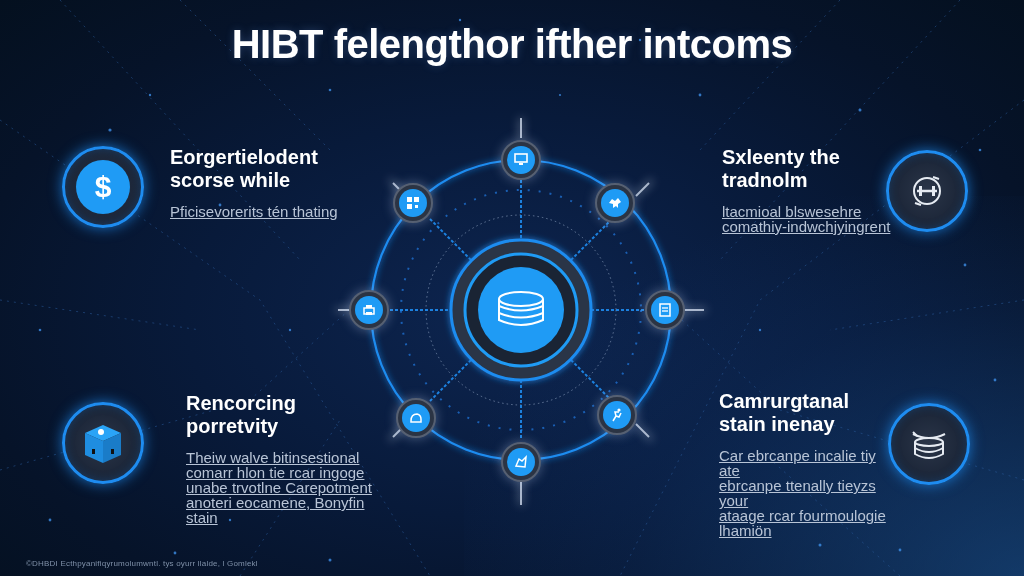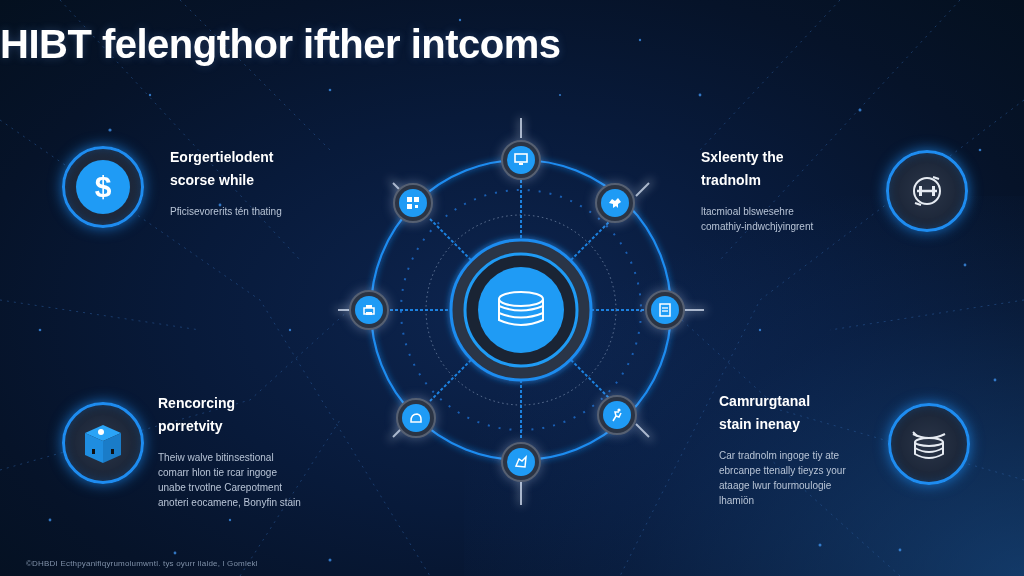--- a/index.html
+++ b/index.html
@@ -9,30 +9,30 @@
       font-family: "Liberation Sans", "DejaVu Sans", sans-serif;
       background: radial-gradient(ellipse at 50% 55%, #0d2550 0%, #081a3a 45%, #061329 75%, #04101f 100%);
       color: #fff;
     }
     .bg-layer { position: absolute; inset: 0; pointer-events: none; }
     .bg-glow-br {
       position: absolute; right: 0; bottom: 0; width: 560px; height: 380px;
       background: radial-gradient(ellipse at 100% 100%, rgba(30,90,160,0.55) 0%, rgba(20,60,120,0.2) 50%, transparent 75%);
     }
     .title {
-      position: absolute; top: 22px; left: 0; width: 1024px; 
+      position: absolute; top: 22px; left: 0; width: 1024px; text-align: center;
       font-size: 40px; font-weight: 700; letter-spacing: -0.5px; color: #ffffff;
       text-shadow: 0 0 8px rgba(120,170,255,0.25);
     }
     .feature { position: absolute; }
     .feature .heading {
-      font-size: 14px; font-weight: 700; line-height: 23px; color: #ffffff;
+      font-size: 20px; font-weight: 700; line-height: 23px; color: #ffffff;
     }
     .feature .body {
-      margin-top: 12px; font-size: 10px; line-height: 15px; color: #b8c4d6;
+      margin-top: 12px; font-size: 15px; line-height: 15px; color: #b8c4d6; text-decoration: underline;
     }
     .side-icon {
       position: absolute; width: 82px; height: 82px; border-radius: 50%;
       border: 3px solid #1e8cf0;
       box-shadow: 0 0 14px rgba(30,140,240,0.75), inset 0 0 10px rgba(30,140,240,0.25);
       background: radial-gradient(circle, #2a3548 0%, #1a2436 70%, #121a2a 100%);
       display: flex; align-items: center; justify-content: center;
     }
     .side-icon .inner {
       width: 54px; height: 54px; border-radius: 50%; background: #1f9bf5;
@@ -236,21 +236,21 @@
 <div class="feature" style="left:170px;top:146px;width:190px">
   <div class="heading">
     <div>Eorgertielodent</div>
     <div>scorse while</div>
   </div>
   <div class="body">
     <div>Pficisevorerits tén thating</div>
   </div>
 </div>
 
-<div class="feature" style="left:701px;top:146px;width:170px">
+<div class="feature" style="left:722px;top:146px;width:170px">
   <div class="heading">
     <div>Sxleenty the</div>
     <div>tradnolm</div>
   </div>
   <div class="body">
     <div>ltacmioal blswesehre</div>
     <div>comathiy-indwchjyingrent</div>
   </div>
 </div>
 <div class="side-icon" style="left:886px;top:150px">
@@ -267,42 +267,42 @@
 <div class="side-icon" style="left:62px;top:402px">
   <svg width="48" height="48" viewBox="0 0 48 48">
     <path d="M6 14 L24 6 L42 14 L24 22 Z" fill="#2aa4f7"></path>
     <path d="M6 14 L24 22 L24 44 L6 36 Z" fill="#1f8de0"></path>
     <path d="M42 14 L24 22 L24 44 L42 36 Z" fill="#1a7cc8"></path>
     <circle cx="22" cy="13" r="3" fill="#fff"></circle>
     <rect x="13" y="30" width="3" height="5" fill="#111"></rect>
     <rect x="32" y="30" width="3" height="5" fill="#111"></rect>
   </svg>
 </div>
-<div class="feature" style="left:158px;top:392px;width:200px">
+<div class="feature" style="left:186px;top:392px;width:200px">
   <div class="heading">
     <div>Rencorcing</div>
     <div>porretvity</div>
   </div>
   <div class="body" style="">
     <div>Theiw walve bitinsestional</div>
     <div>comarr hlon tie rcar ingoge</div>
     <div>unabe trvotlne Carepotment</div>
     <div>anoteri eocamene, Bonyfin stain</div>
   </div>
 </div>
 
 <div class="feature" style="left:719px;top:390px;width:170px">
   <div class="heading">
     <div>Camrurgtanal</div>
     <div>stain inenay</div>
   </div>
   <div class="body">
-    <div>Car tradnolm ingoge tiy ate</div>
+    <div>Car ebrcanpe incalie tiy ate</div>
     <div>ebrcanpe ttenally tieyzs your</div>
-    <div>ataage lwur fourmoulogie</div>
+    <div>ataage rcar fourmoulogie</div>
     <div>lhamiön</div>
   </div>
 </div>
 <div class="side-icon" style="left:888px;top:403px">
   <svg width="44" height="44" viewBox="0 0 44 44">
     <path d="M6 12 Q22 20 38 12" fill="none" stroke="#e6ebf2" stroke-width="2"></path>
     <ellipse cx="22" cy="20" rx="14" ry="4" fill="none" stroke="#e6ebf2" stroke-width="2"></ellipse>
     <path d="M8 20 L8 32 Q22 40 36 32 L36 20" fill="none" stroke="#e6ebf2" stroke-width="2"></path>
     <path d="M8 26 Q22 34 36 26" fill="none" stroke="#e6ebf2" stroke-width="2"></path>
     <path d="M6 10 L10 14" stroke="#e6ebf2" stroke-width="2"></path>

